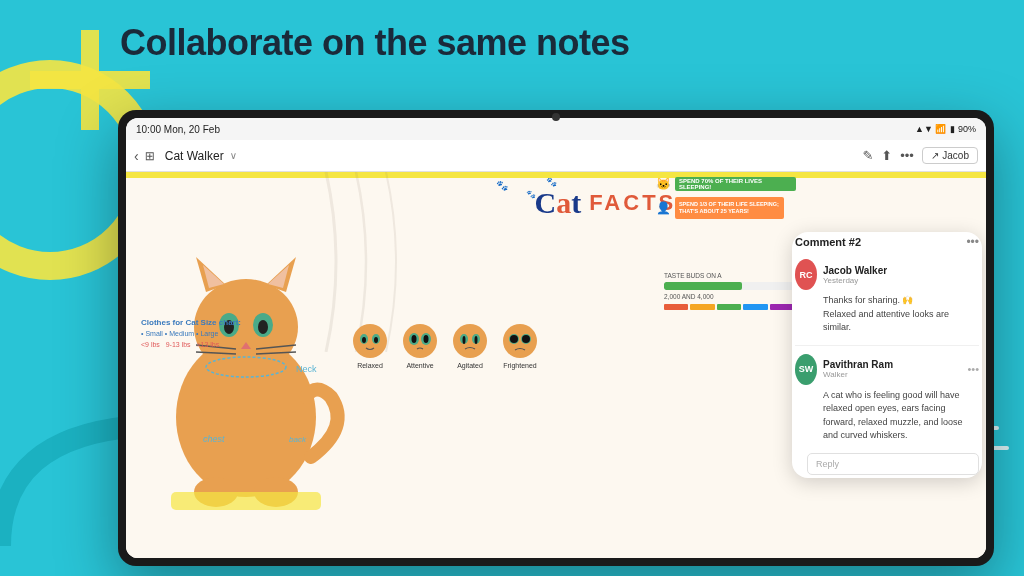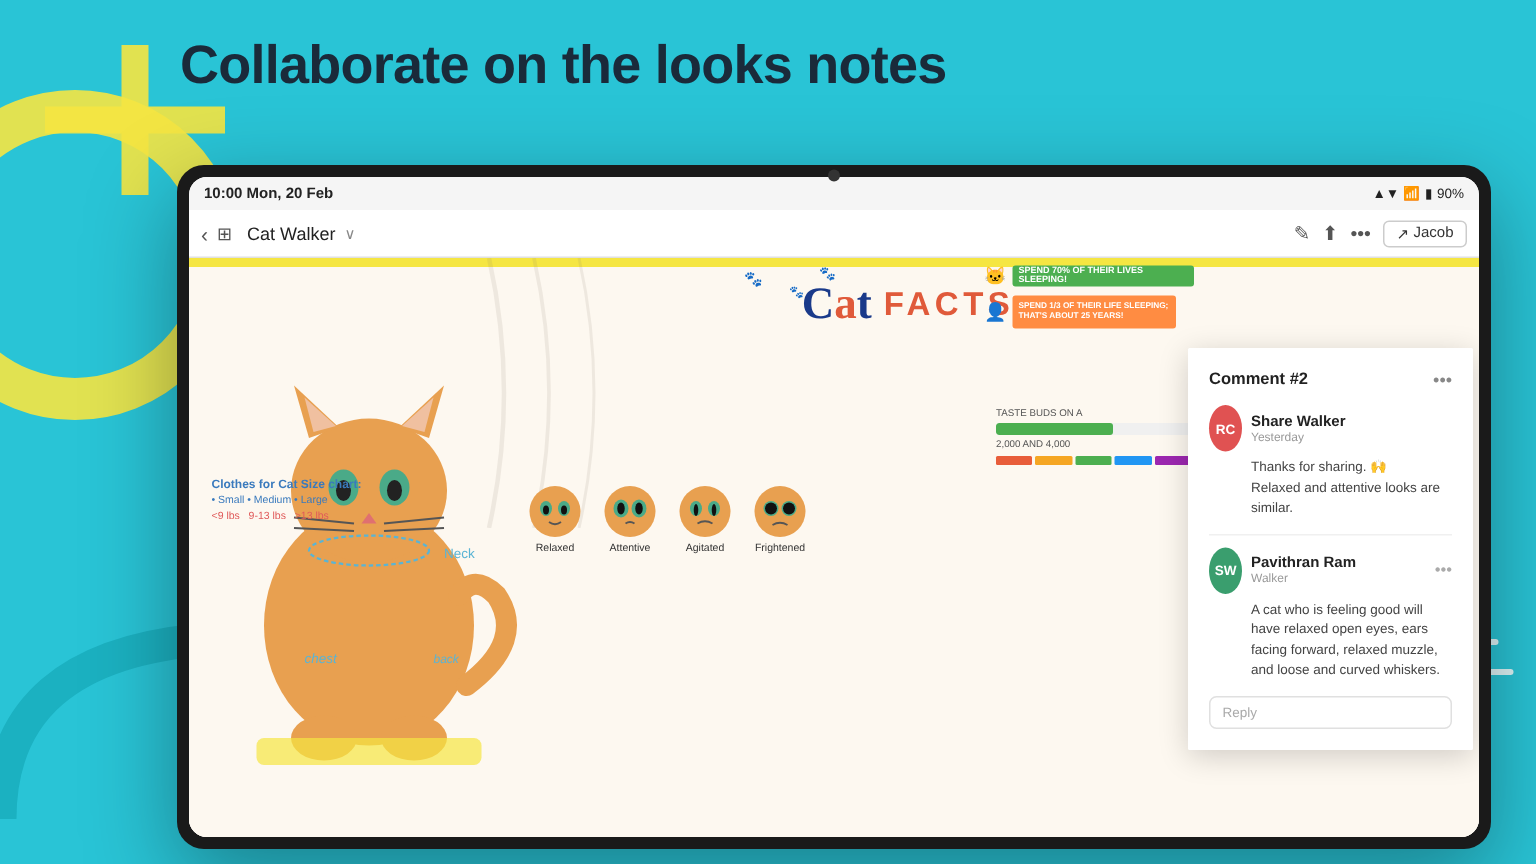--- a/index.html
+++ b/index.html
@@ -103,21 +103,21 @@
       height: 22px;
       display: flex;
       align-items: center;
       justify-content: space-between;
       padding: 0 10px;
       flex-shrink: 0;
     }
 
     .status-time {
       font-size: 10px;
-      font-weight: 700;
+      font-weight: 400;
       color: #222;
     }
 
     .status-icons {
       display: flex;
       align-items: center;
       gap: 3px;
       font-size: 9px;
       color: #222;
     }
@@ -246,23 +246,23 @@
       color: #333;
     }
 
     
     .comment-panel {
       position: absolute;
       right: 4px;
       top: 60px;
       width: 190px;
       background: #fff;
-      border-radius: 1px;
+      border-radius: 16px;
       box-shadow: 0 4px 20px rgba(0,0,0,0.18);
-      padding: 14px;
+      padding: 3px;
       z-index: 20;
     }
 
     .comment-header {
       display: flex;
       align-items: center;
       justify-content: space-between;
       margin-bottom: 10px;
     }
 
@@ -338,20 +338,21 @@
     }
 
     .comment-reply-input {
       border: 1px solid #e0e0e0;
       border-radius: 5px;
       padding: 5px 8px;
       font-size: 9px;
       color: #aaa;
       cursor: text;
       margin-top: 6px;
+      margin-left: 12px;
     }
 
     
     .note-scratch-lines {
       position: absolute;
       top: 0;
       left: 180px;
       width: 120px;
       height: 180px;
       opacity: 0.12;
@@ -406,21 +407,21 @@
     <div class="white-line" style="width:80px;"></div>
     <div class="white-line" style="width:50px;margin-left:12px;"></div>
   </div>
 
   <svg style="position:absolute;left:-20px;bottom:30px;opacity:0.9" width="180" height="130">
     <path d="M 20 130 Q 20 20 160 10" stroke="#1aafbf" stroke-width="22" fill="none" stroke-linecap="round"></path>
   </svg>
 </div>
 
 <div class="header-area">
-  <h1 class="main-heading">Collaborate on the looks notes</h1>
+  <h1 class="main-heading">Collaborate on the same notes</h1>
 </div>
 
 <div class="tablet-container">
   <div class="tablet">
     <div class="tablet-camera"></div>
     <div class="tablet-screen">
 
       <div class="status-bar">
         <span class="status-time">10:00  Mon, 20 Feb</span>
         <div class="status-icons">
@@ -607,21 +608,21 @@
             <span class="comment-title">Comment #2</span>
             <span class="comment-menu">•••</span>
           </div>
 
           <div class="comment-item">
             <div class="comment-user-row">
               <div class="comment-avatar avatar-red">
                 <span>RC</span>
               </div>
               <div class="comment-user-info">
-                <div class="comment-username">Share Walker</div>
+                <div class="comment-username">Jacob Walker</div>
                 <div class="comment-time">Yesterday</div>
               </div>
             </div>
             <div class="comment-text">Thanks for sharing. 🙌<br>Relaxed and attentive looks are similar.</div>
           </div>
 
           <div class="comment-divider"></div>
 
           <div class="comment-item">
             <div class="comment-user-row">

